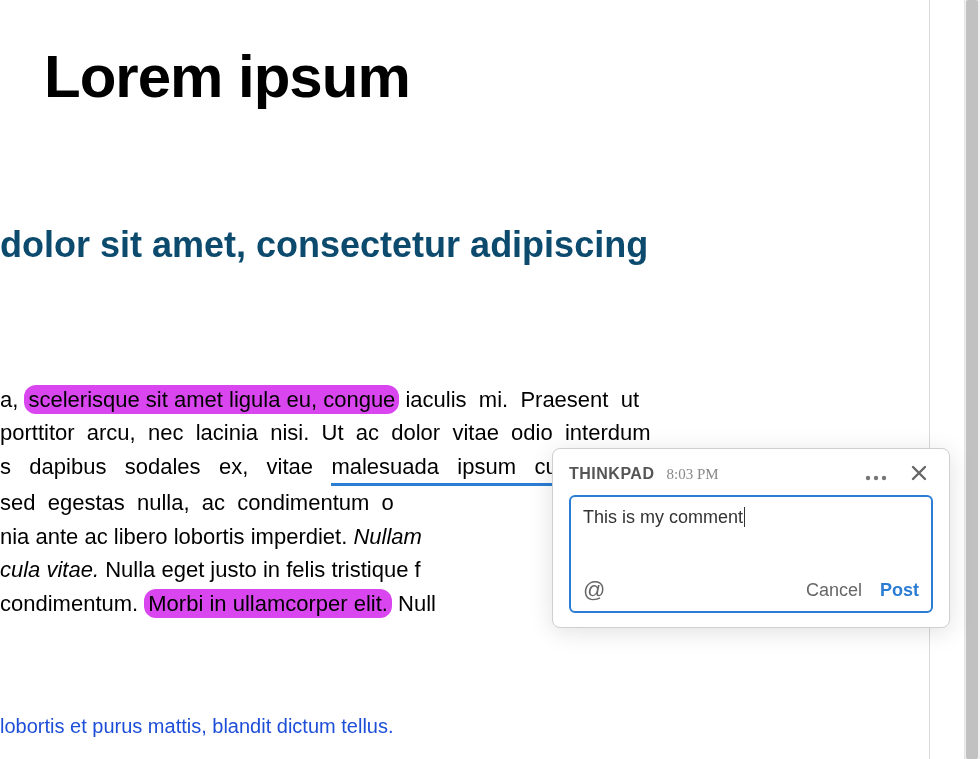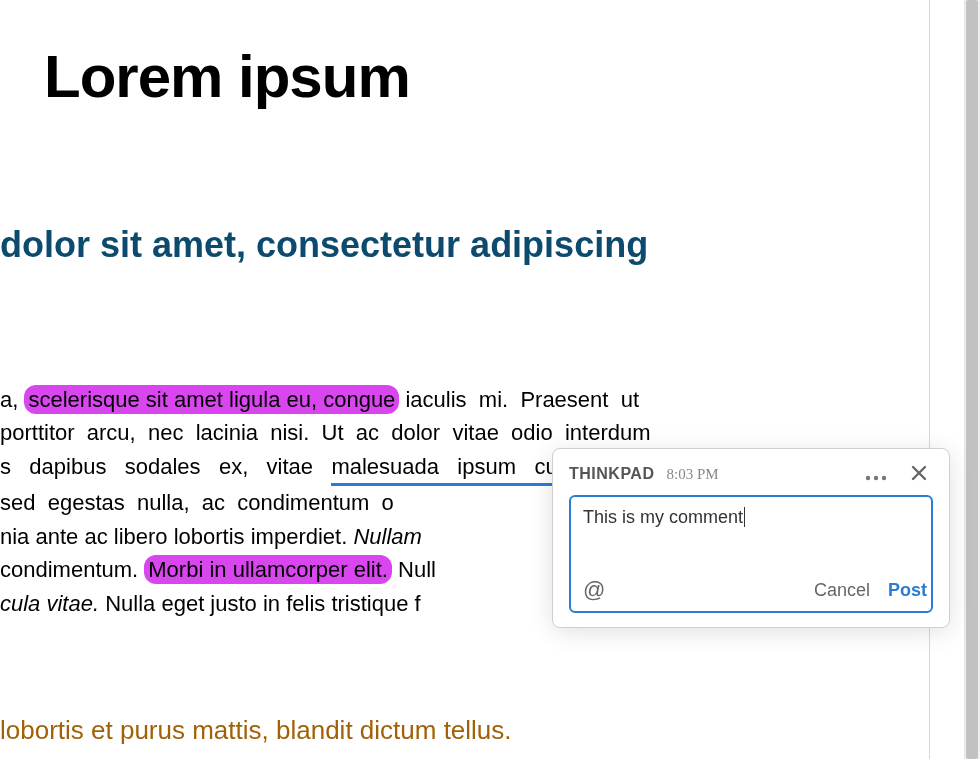--- a/index.html
+++ b/index.html
@@ -77,22 +77,22 @@
     .italic { font-style: italic; }
     .underline-blue {
       border-bottom: 3px solid #2b7cd3;
       display: inline-block;
       padding-bottom: 0;
     }
     .last-line {
       position: absolute;
       left: 0;
       top: 715px;
-      font-size: 26px;
-      color: #a16207;
+      font-size: 20px;
+      color: #1d4ed8;
       white-space: nowrap;
     }
     
     .comment-card {
       position: absolute;
       right: 30px;
       top: 448px;
       width: 398px;
       background: #fff;
       border: 1px solid #cfcfcf;
@@ -126,21 +126,21 @@
       padding: 2px 6px;
       font-size: 22px;
       line-height: 1;
       display: inline-flex;
       align-items: center;
       justify-content: center;
     }
     .comment-body {
       border: 2px solid #2b7cd3;
       border-radius: 6px;
-      padding: 10px 4px 8px 12px;
+      padding: 10px 12px 8px 12px;
     }
     .comment-text {
       font-size: 18px;
       color: #333;
       min-height: 60px;
       outline: none;
     }
     .comment-text .caret {
       display: inline-block;
       width: 1px;
@@ -187,22 +187,22 @@
   <div class="heading-lines">
     <div> dolor sit amet, consectetur adipiscing</div>
   </div>
 
   <div class="body-para" style="top:383px;">
     <div class="body-row"><span>a, </span><span class="hl">scelerisque sit amet ligula eu, congue</span><span> iaculis  mi.  Praesent  ut</span></div>
     <div class="body-row">porttitor  arcu,  nec  lacinia  nisi.  Ut  ac  dolor  vitae  odio  interdum</div>
     <div class="body-row"><span>s   dapibus   sodales   ex,   vitae   </span><span class="underline-blue">malesuada   ipsum   cursus</span></div>
     <div class="body-row">sed  egestas  nulla,  ac  condimentum  o</div>
     <div class="body-row"><span>nia ante ac libero lobortis imperdiet. </span><span class="italic">Nullam </span></div>
+    <div class="body-row"><span class="italic">cula vitae.</span><span> Nulla eget justo in felis tristique f</span></div>
     <div class="body-row"><span>condimentum. </span><span class="hl">Morbi in ullamcorper elit.</span><span> Null</span></div>
-    <div class="body-row"><span class="italic">cula vitae.</span><span> Nulla eget justo in felis tristique f</span></div>
   </div>
 
   <div class="last-line"> lobortis et purus mattis, blandit dictum tellus.</div>
 
 </div>
 
 <div class="comment-card">
   <div class="comment-header">
     <span class="comment-author">THINKPAD</span>
     <span class="comment-time">8:03 PM</span>

